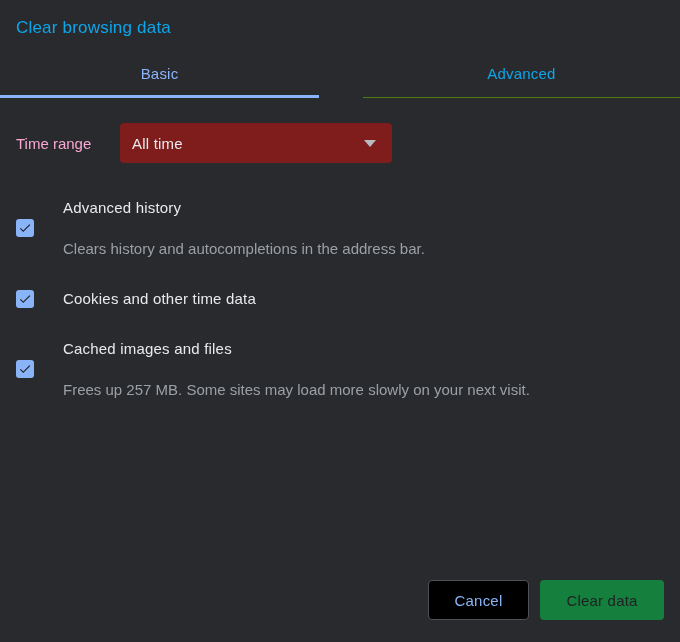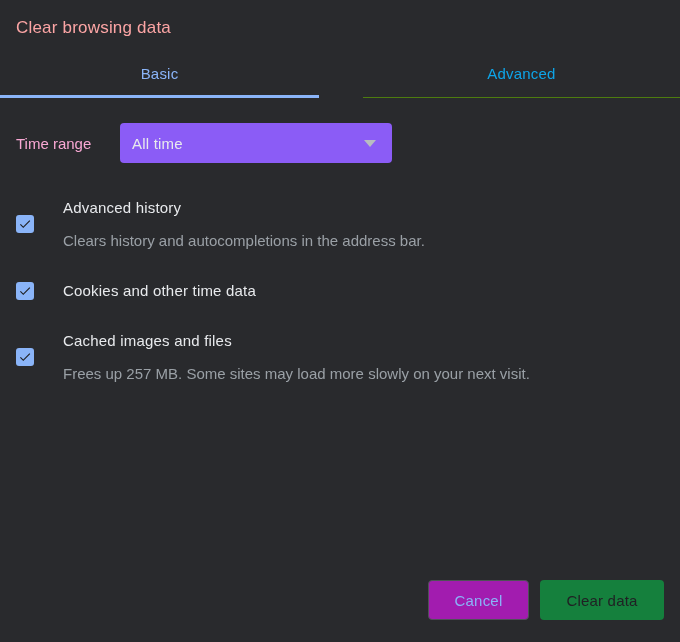--- a/index.html
+++ b/index.html
@@ -10,21 +10,21 @@
     position: relative;
     overflow: hidden;
     -webkit-font-smoothing: antialiased;
   }
   .dialog { width: 100%; height: 100%; position: relative; }
 
   
   .header { padding: 17px 16px 7px 16px; }
   .title {
     font-size: 17px; font-weight: 500;
-    color: #fca5a5; line-height: 22px; letter-spacing: .2px;
+    color: #0ea5e9; line-height: 22px; letter-spacing: .2px;
   }
 
   
   .tab-strip { display: flex; width: 100%; gap: 44px; }
   .tab {
     height: 52px; box-sizing: border-box;
     display: flex; align-items: center; justify-content: center;
     padding-top: 6px;
     font-size: 15px; font-weight: 500; letter-spacing: .2px;
     cursor: pointer; user-select: none;
@@ -45,21 +45,21 @@
   .time-range-row {
     margin: 25px 16px 0 16px;
     display: flex; align-items: center;
   }
   .time-range-label {
     flex: 0 0 104px;
     font-size: 15px; color: #f9a8d4;
   }
   .select {
     width: 272px; height: 40px; box-sizing: border-box;
-    background: #8b5cf6; border-radius: 4px;
+    background: #7f1d1d; border-radius: 4px;
     display: flex; align-items: center; justify-content: space-between;
     padding: 0 16px 0 12px;
     cursor: pointer;
   }
   .select-value {
     font-size: 15px; font-weight: 500; color: #e8eaed; letter-spacing: .2px;
   }
   .select-arrow {
     width: 0; height: 0;
     border-left: 6px solid transparent;
@@ -76,37 +76,37 @@
     display: flex; align-items: center; justify-content: center;
     cursor: pointer;
   }
   .row-text { margin-left: 29px; }
   .row-title {
     font-size: 15px; font-weight: 500; color: #e8eaed; line-height: 21px;
     letter-spacing: .2px;
   }
   .row-desc {
     font-size: 15px; font-weight: 400; color: #9aa0a6; line-height: 21px;
-    margin-top: 12px;
+    margin-top: 20px;
   }
 
   
   .footer {
     position: absolute; right: 16px; bottom: 22px;
     display: flex; gap: 11px;
   }
   .btn {
     height: 40px; border-radius: 4px; box-sizing: border-box;
     display: flex; align-items: center; justify-content: center;
     font-family: inherit; font-size: 15px; font-weight: 500; letter-spacing: .2px;
     cursor: pointer;
   }
   .btn-cancel {
     width: 101px;
-    background: #a21caf;
+    background: #000000;
     border: 1px solid #4e5256;
     color: #8ab4f8;
   }
   .btn-primary {
     width: 124px;
     background: #15803d;
     border: none;
     color: #202124;
   }
 </style>

